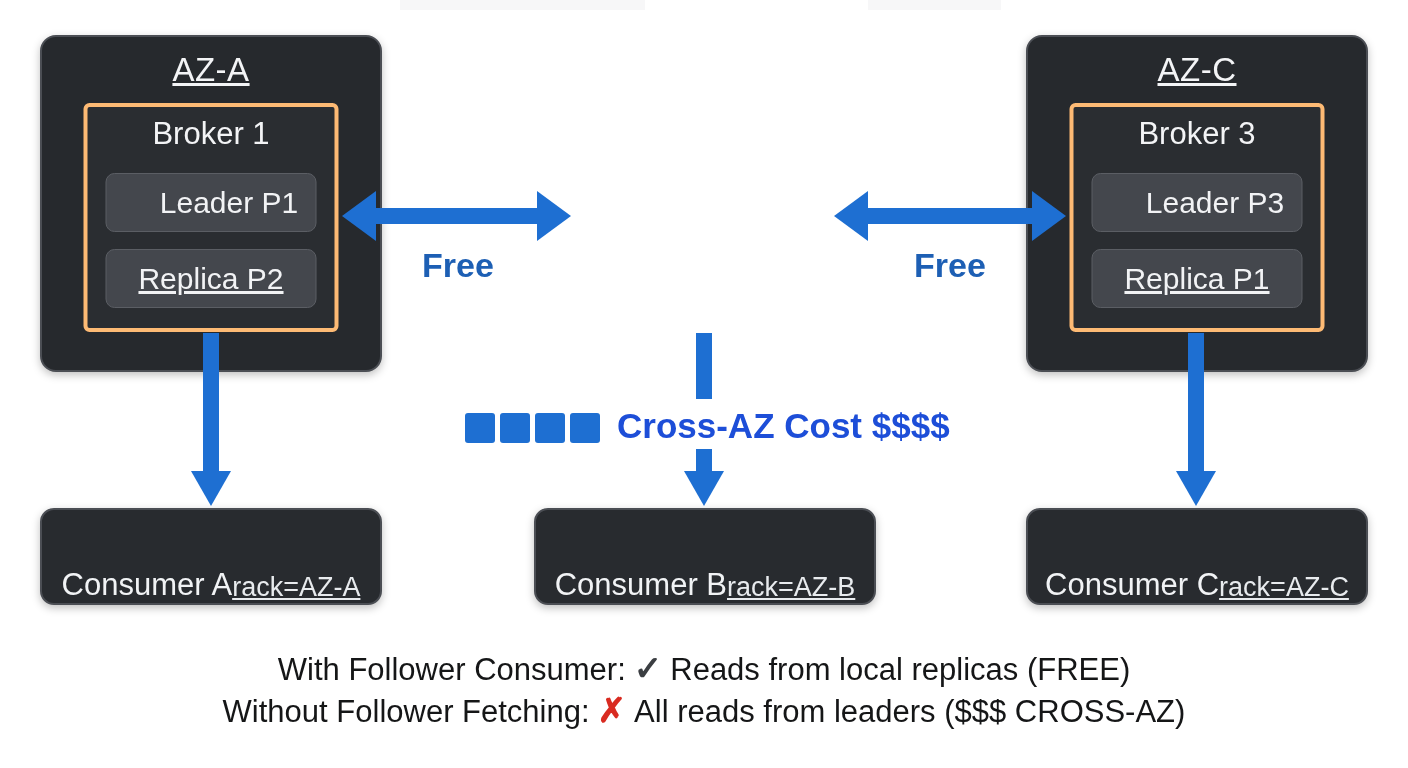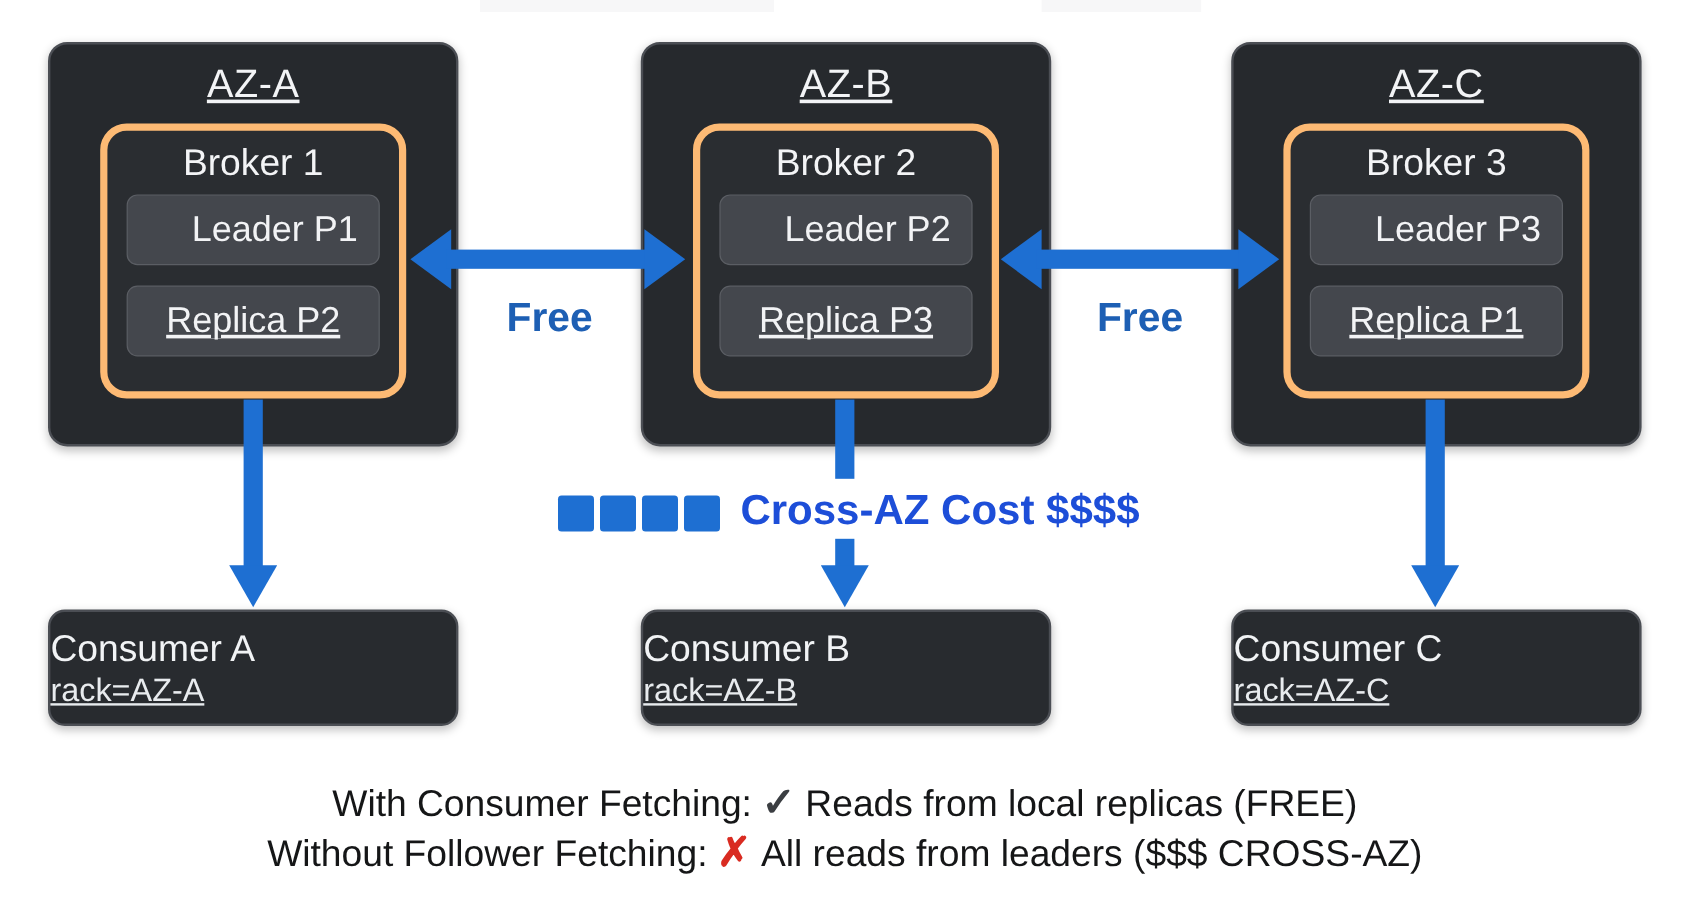--- a/index.html
+++ b/index.html
@@ -13,28 +13,28 @@
   .top-bar.b2 { left:868px; width:133px; }
 
   
   .zone { position:absolute; top:35px; width:342px; height:337px;
           background:#26292d; border:2px solid #4b4e54; border-radius:16px;
           box-shadow:0 3px 8px rgba(0,0,0,0.25); }
   .zone.z0 { left:40px; } .zone.z1 { left:534px; } .zone.z2 { left:1026px; }
   .zone-title { margin-top:14px; text-align:center; font-size:33px;
                 color:#f3f4f6; letter-spacing:0.5px;text-decoration:underline; }
   .broker { position:absolute; top:66px; left:50%; transform:translateX(-50%);
-            width:255px; height:229px; border:6px solid #fdba74; border-radius:22px;
+            width:255px; height:229px; border:4px solid #fdba74; border-radius:6px;
             background:rgba(255,255,255,0.02); }
   .broker-title { margin-top:7px; text-align:center; font-size:31px; color:#f3f4f6;
                   line-height:40px; }
   .chip { width:211px; height:59px; margin:0 auto; background:#44474d;
           border:1px solid #5b5e64; border-radius:9px; display:flex;
           align-items:center; justify-content:center; font-size:30px; color:#f2f3f5; }
-  .chip.first { margin-top:6px;padding-left:36px; } .chip.second { margin-top:17px;text-decoration:underline; }
+  .chip.first { margin-top:19px;padding-left:36px; } .chip.second { margin-top:17px;text-decoration:underline; }
 
   
   .vshaft { position:absolute; width:16px; background:#1e6fd2; }
   .vhead  { position:absolute; width:0; height:0;
             border-left:20px solid transparent; border-right:20px solid transparent;
             border-top:35px solid #1e6fd2; }
 
   
   .harrow { position:absolute; top:191px; height:50px; }
   .harrow .shaft { position:absolute; top:17px; left:30px; right:30px; height:16px;
@@ -56,21 +56,21 @@
   .legend { position:absolute; top:408px; left:465px; display:flex; align-items:center; }
   .legend .sq { width:30px; height:30px; border-radius:3px; background:#1e6fd2;
                 margin-right:5px; }
   .legend .legend-text { margin-left:12px; font-size:35px; font-weight:600;
                          color:#1d4ed8; white-space:nowrap; transform:translateY(-2px); }
 
   
   .consumer { position:absolute; top:508px; width:342px; height:97px;
               background:#282b2f; border:2px solid #4b4e54; border-radius:14px;
               box-shadow:0 3px 8px rgba(0,0,0,0.25);
-              display:flex; flex-direction:column; align-items:flex-start; justify-content:center; }
+              display:flex; flex-direction:row; align-items:flex-end; justify-content:center; }
   .consumer.c0 { left:40px; } .consumer.c1 { left:534px; } .consumer.c2 { left:1026px; }
   .consumer-title { font-size:31px; color:#f1f3f5; line-height:36px; }
   .consumer-rack  { font-size:27px; color:#e8ebee; line-height:32px;text-decoration:underline; }
 
   
   .footer-line { position:absolute; left:0; width:1408px; text-align:center;
                  font-size:31px; font-weight:500; color:#151617; white-space:nowrap; }
   .footer-line.l1 { top:648px; }
   .footer-line.l2 { top:690px; }
   .mark-check { color:#3b3e42; font-weight:700; font-size:34px; padding:0 8px; }
@@ -86,28 +86,20 @@
 
   <div class="zone z0">
     <div class="zone-title">AZ-A</div>
     <div class="broker">
       <div class="broker-title">Broker 1</div>
       <div class="chip first">Leader P1</div>
       <div class="chip second">Replica P2</div>
     </div>
   </div>
 
-  <div class="zone z1">
-    <div class="zone-title">AZ-B</div>
-    <div class="broker">
-      <div class="broker-title">Broker 2</div>
-      <div class="chip first">Leader P2</div>
-      <div class="chip second">Replica P3</div>
-    </div>
-  </div>
 
   <div class="zone z2">
     <div class="zone-title">AZ-C</div>
     <div class="broker">
       <div class="broker-title">Broker 3</div>
       <div class="chip first">Leader P3</div>
       <div class="chip second">Replica P1</div>
     </div>
   </div>
 
@@ -149,19 +141,19 @@
   <div class="consumer c1">
     <div class="consumer-title">Consumer B</div>
     <div class="consumer-rack">rack=AZ-B</div>
   </div>
   <div class="consumer c2">
     <div class="consumer-title">Consumer C</div>
     <div class="consumer-rack">rack=AZ-C</div>
   </div>
 
   <div class="footer-line l1">
-    <span>With Consumer Fetching:</span><span class="mark-check">✓</span><span>Reads from local replicas (FREE)</span>
+    <span>With Follower Consumer:</span><span class="mark-check">✓</span><span>Reads from local replicas (FREE)</span>
   </div>
   <div class="footer-line l2">
     <span>Without Follower Fetching:</span><span class="mark-x">✗</span><span>All reads from leaders ($$$ CROSS-AZ)</span>
   </div>
 
 </div>
 
 </body></html>

